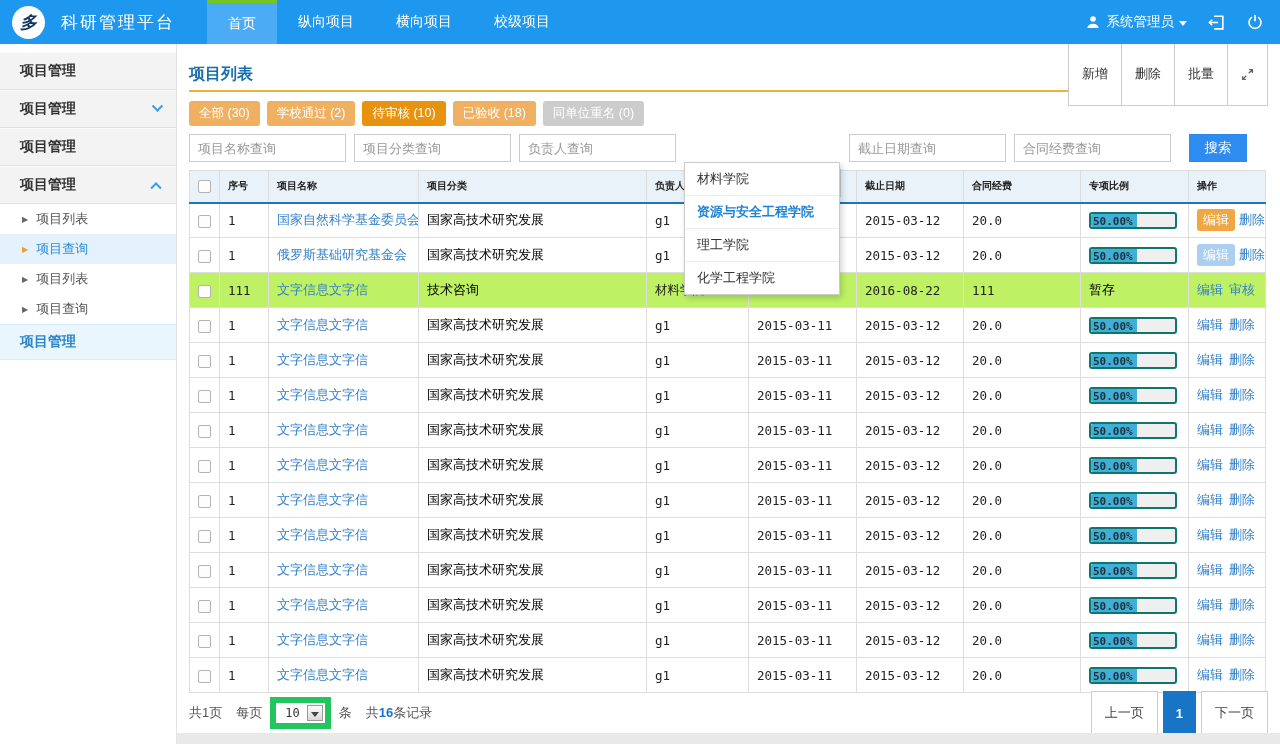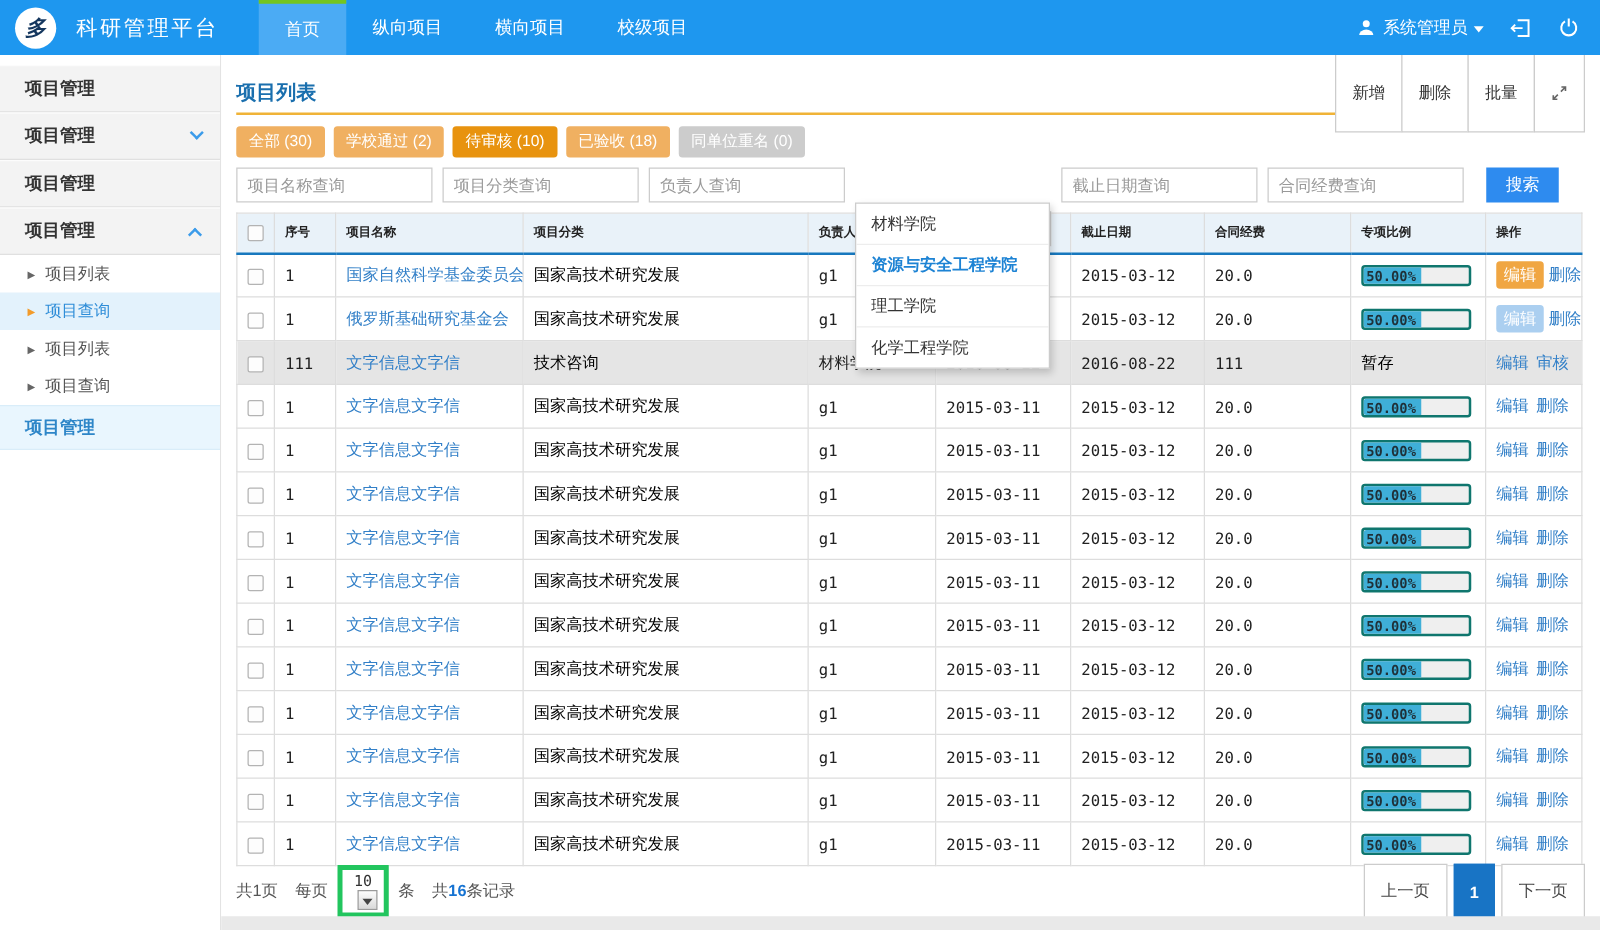--- a/index.html
+++ b/index.html
@@ -55,34 +55,34 @@
   .dd-opt:last-child { border-bottom:none; }
   .dd-opt.hl { color:#1d83d4; font-weight:bold; }
   .search-btn { margin-left:10px; width:58px; height:28px; background:#2e8bef; color:#fff; border:none; font-size:13.5px; cursor:pointer; font-family:"Liberation Sans",sans-serif; }
   
   .table-wrap { margin:8px 12px 0; }
   table { border-collapse:collapse; table-layout:fixed; width:1076px; font-size:13px; }
   th, td { border:1px solid #ddd; padding:0 8px; height:35px; overflow:hidden; white-space:nowrap; }
   thead th { background:#e9f2f9; border-bottom:2px solid #1778be; font-weight:bold; color:#222; text-align:left; height:32px; font-size:10px; }
   th.c-chk, td.c-chk { text-align:center; padding:0; }
   .cb { display:inline-block; width:13px; height:13px; border:1px solid #b3b3b3; background:#fdfdfd; border-radius:2px; vertical-align:middle; cursor:pointer; }
-  tr.hl-row td { background:#e5e5e5; }
+  tr.hl-row td { background:#bef264; }
   a.link { color:#3380c8; text-decoration:none; cursor:pointer; }
   td.mono { font-family:"DejaVu Sans Mono", monospace; font-size:12.5px; color:#222; }
   .pbar { position:relative; width:88px; height:17px; background:#efefef; border:2px solid #0f766e; border-radius:3px; }
   .pfill { position:absolute; left:0; top:0; bottom:0; background:#3fafd8; border-radius:2px 0 0 2px; }
   .plabel { position:absolute; left:2px; top:1px; font-size:11px; font-weight:bold; color:#1f3038; font-family:"DejaVu Sans Mono", monospace; }
   .abtn { display:inline-block; color:#fff; border-radius:3px; padding:2px 6px; font-size:13px; margin-right:4px; cursor:pointer; }
   .abtn.btn-orange { background:#f0a642; }
   .abtn.btn-lightblue { background:#abcff0; }
   .alink { color:#3380c8; text-decoration:none; margin-right:6px; cursor:pointer; }
   
   .pager { margin:0 12px; height:40px; display:flex; align-items:center; font-size:13px; color:#555; }
   .pager .seg { margin-right:14px; }
-  .sel { border:4px solid #22c55e; padding:2px 2px 2px 9px; margin:0 8px; display:inline-flex; align-items:center; background:#fff; cursor:pointer;flex-direction:column; }
+  .sel { border:6px solid #22c55e; padding:2px 2px 2px 9px; margin:0 8px; display:inline-flex; align-items:center; background:#fff; cursor:pointer; }
   .sel .val { font-size:12px; margin-right:7px; font-family:"DejaVu Sans Mono",monospace; color:#333; }
   .sel .dbtn { width:16px; height:16px; background:linear-gradient(#fdfdfd,#d9d9d9); border:1px solid #9a9a9a; display:flex; align-items:center; justify-content:center; }
   .sel .dbtn .tri-down { border-top-color:#444; }
   .blue { color:#1673d2; font-weight:bold; }
   .pager-right { margin-left:auto; display:flex; gap:5px; }
   .pbtn { border:1px solid #ccc; background:#fff; padding:12px 13px; font-size:13px; color:#444; cursor:pointer; font-family:"Liberation Sans",sans-serif; }
   .pbtn.cur { background:#1874c5; color:#fff; border-color:#1874c5; padding:7px 12px; font-weight:bold; }
   .footer-strip { position:absolute; bottom:0; left:0; right:0; height:11px; background:#e9e9e9; }
 </style>
 </head>

